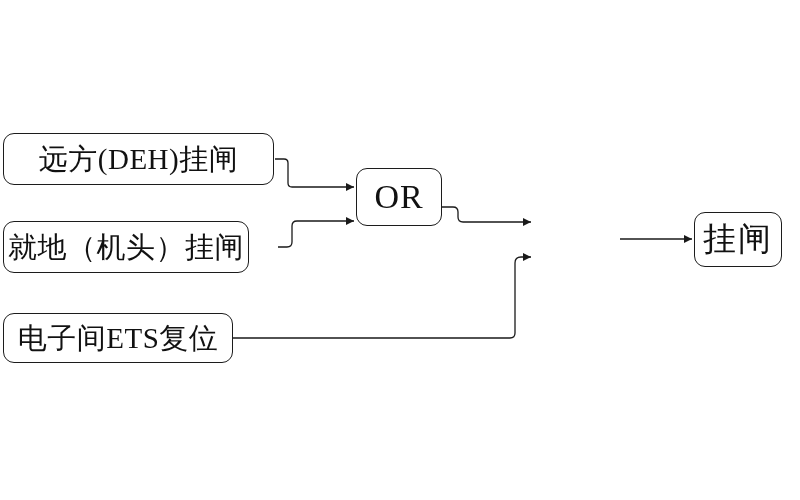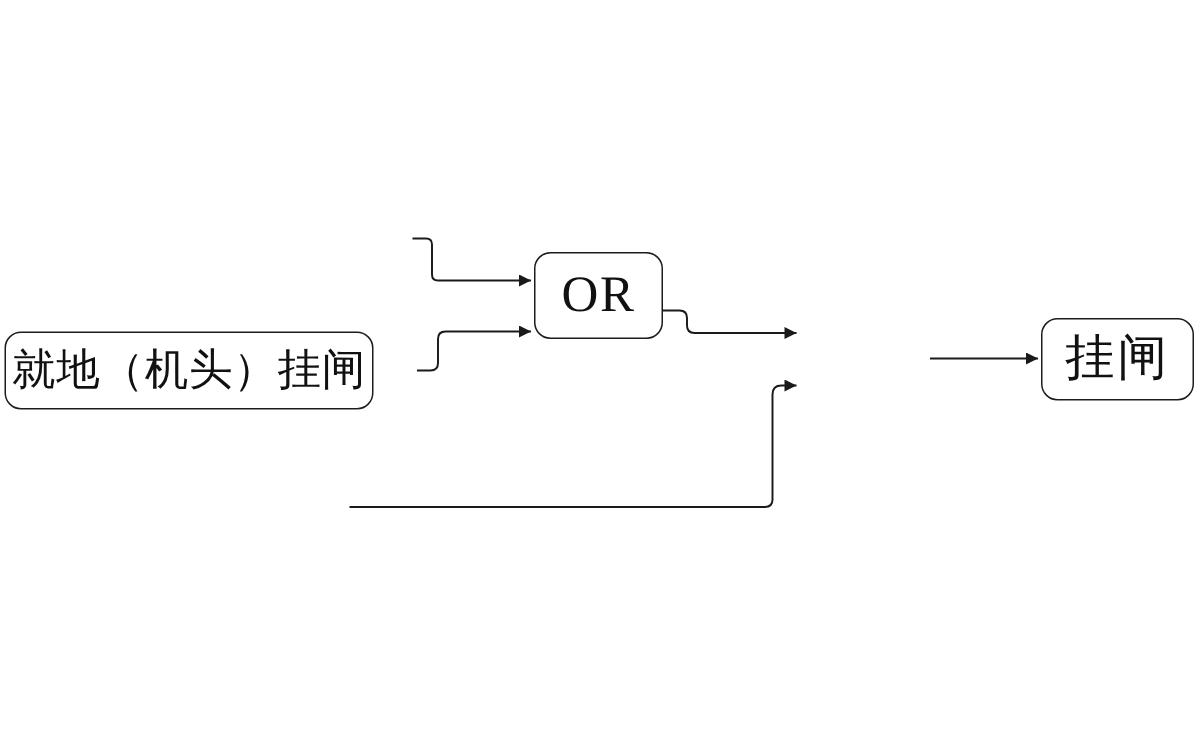--- a/index.html
+++ b/index.html
@@ -28,44 +28,50 @@
   }
   .input-node { font-size: 29px; letter-spacing: 0.5px; }
   .gate-node  { font-size: 34px; letter-spacing: 1px; }
   .output-node{ font-size: 33px; letter-spacing: 2px; }
 
   #node-input-remote { left: 3px;   top: 133px; width: 271px; height: 52px; }
   #node-input-local  { left: 3px;   top: 221px; width: 246px; height: 52px; }
   #node-input-ets    { left: 3px;   top: 313px; width: 230px; height: 50px; }
   #node-gate-or      { left: 356px; top: 168px; width: 86px;  height: 58px; }
   #node-gate-and     { left: 533px; top: 203px; width: 87px;  height: 71px; }
-  #node-output       { left: 694px; top: 212px; width: 102px; height: 55px; }
+  #node-output       { left: 694px; top: 212px; width: 88px; height: 55px; }
 
   .wires {
     position: absolute;
     left: 0; top: 0;
     width: 800px; height: 500px;
     pointer-events: none;
   }
   .wire {
     fill: none;
     stroke: #1a1a1a;
     stroke-width: 1.3px;
   }
 </style>
 </head>
 <body>
 
 <div class="canvas">
 
+  <div class="node input-node" id="node-input-remote">
+    <span>远方(DEH)挂闸</span>
+  </div>
 
   <div class="node input-node" id="node-input-local">
     <span>就地（机头）挂闸</span>
   </div>
 
+  <div class="node input-node" id="node-input-ets">
+    <span>电子间ETS复位</span>
+  </div>
 
   <div class="node gate-node" id="node-gate-or">
     <span>OR</span>
   </div>
 
 
   <div class="node output-node" id="node-output">
     <span>挂闸</span>
   </div>
 

